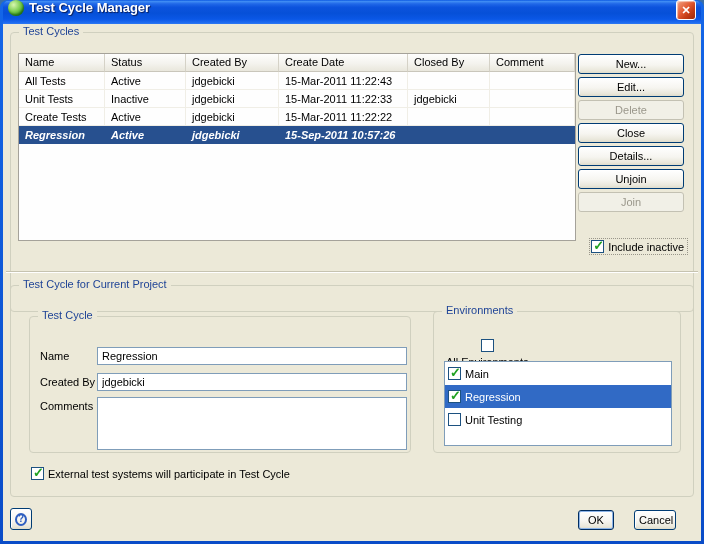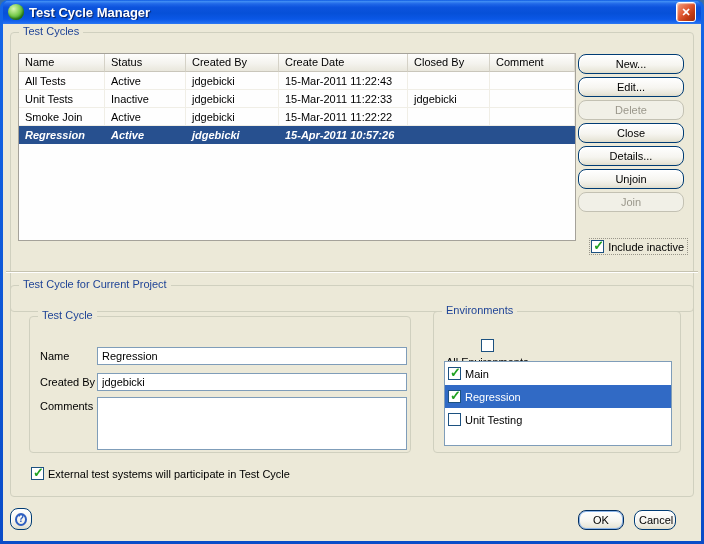--- a/index.html
+++ b/index.html
@@ -14,21 +14,21 @@
   .window {
     width: 704px; height: 544px;
     background: linear-gradient(180deg,#1466E8 0%,#0A4CC8 100%);
     border-radius: 8px 8px 0 0;
     padding: 0 3px 3px 3px;
     position: relative;
     overflow: hidden;
   }
   .titlebar {
     height: 24px;
-    display: flex; align-items: center; gap: 5px;
+    display: flex; gap: 5px;
     padding: 0 5px;
     border-radius: 7px 7px 0 0;
     background: linear-gradient(180deg,#0A57E2 0%,#3F8CF3 6%,#2068E8 16%,#0C53DD 30%,#0650D8 55%,#0A57E6 80%,#1E6BF0 94%,#2E79F2 100%);
   }
   .app-icon {
     width: 16px; height: 16px; flex: none;
     border-radius: 50%;
     background: radial-gradient(circle at 35% 30%, #D8F7B0 0%, #7ACC4E 45%, #2E8F1C 80%, #1C6B10 100%);
     box-shadow: inset -1px -2px 2px rgba(0,60,0,.45);
   }
@@ -98,21 +98,21 @@
   }
   .tc-row.selected { background: #27508F; color: #fff; font-weight: bold; font-style: italic; }
   .tc-row.selected .td { border-color: #27508F; }
 
   
   .btn {
     font-family: "Liberation Sans", sans-serif;
     font-size: 11px; color: #000;
     height: 20px; line-height: 17px;
     background: linear-gradient(180deg,#FFFFFF 0%,#F6F5F0 55%,#EAE8DC 85%,#DFDCCB 100%);
-    border: 1px solid #003C74; border-radius: 8px;
+    border: 1px solid #003C74; border-radius: 3px;
     text-align: center; padding: 0 4px;
     box-shadow: inset 1px 1px 0 #FFFFFF;
     cursor: default;
   }
   .btn.disabled {
     border-color: #C3C1B3; color: #9A978B;
     background: #F1F0E7; box-shadow: none;
   }
   .btn.default {
     border-color: #002D60;
@@ -174,21 +174,21 @@
     position: absolute; left: 7px; top: 484px;
     width: 22px; height: 22px;
     display: flex; align-items: center; justify-content: center;
   }
   .help-circle {
     width: 13px; height: 13px; border-radius: 50%;
     border: 2px solid #2F5FC0; color: #2F5FC0;
     font-size: 10px; font-weight: bold; line-height: 12px;
     display: flex; align-items: center; justify-content: center;
   }
-  #ok-button { position: absolute; left: 575px; top: 486px; width: 46px; }
+  #ok-button { position: absolute; left: 575px; top: 486px; width: 36px; }
   #cancel-button { position: absolute; left: 631px; top: 486px; width: 42px; }
 </style>
 </head>
 <body>
 
 <div class="window">
   <div class="titlebar">
     <span class="app-icon"></span>
     <span class="title-text">Test Cycle Manager</span>
     <button class="close-btn">
@@ -221,32 +221,32 @@
         </div>
         <div class="tc-row">
           <div class="td">Unit Tests</div>
           <div class="td">Inactive</div>
           <div class="td">jdgebicki</div>
           <div class="td">15-Mar-2011 11:22:33</div>
           <div class="td">jdgebicki</div>
           <div class="td"></div>
         </div>
         <div class="tc-row">
-          <div class="td">Smoke Join</div>
+          <div class="td">Create Tests</div>
           <div class="td">Active</div>
           <div class="td">jdgebicki</div>
           <div class="td">15-Mar-2011 11:22:22</div>
           <div class="td"></div>
           <div class="td"></div>
         </div>
         <div class="tc-row selected">
           <div class="td">Regression</div>
           <div class="td">Active</div>
           <div class="td">jdgebicki</div>
-          <div class="td">15-Apr-2011 10:57:26</div>
+          <div class="td">15-Sep-2011 10:57:26</div>
           <div class="td"></div>
           <div class="td"></div>
         </div>
       </div>
 
       <div class="side-buttons">
         <button class="btn">New...</button>
         <button class="btn">Edit...</button>
         <button class="btn disabled">Delete</button>
         <button class="btn">Close</button>

